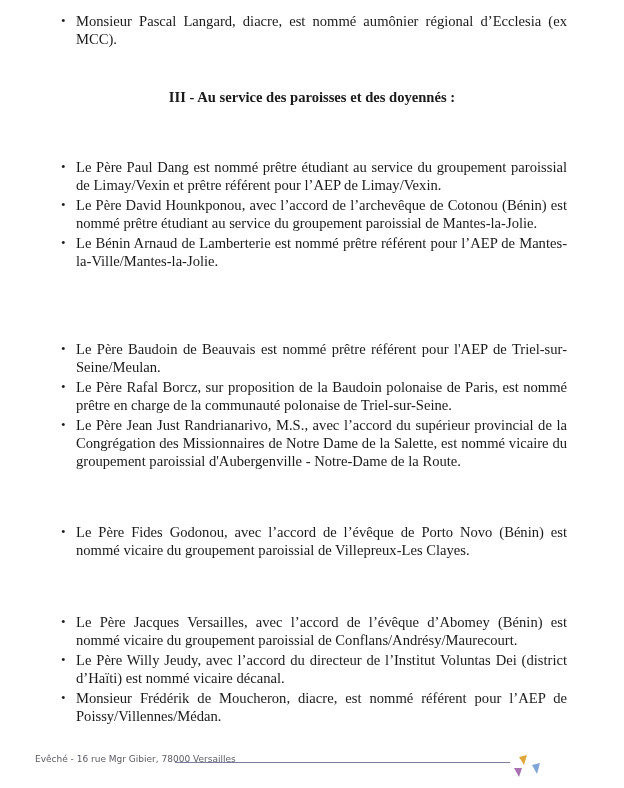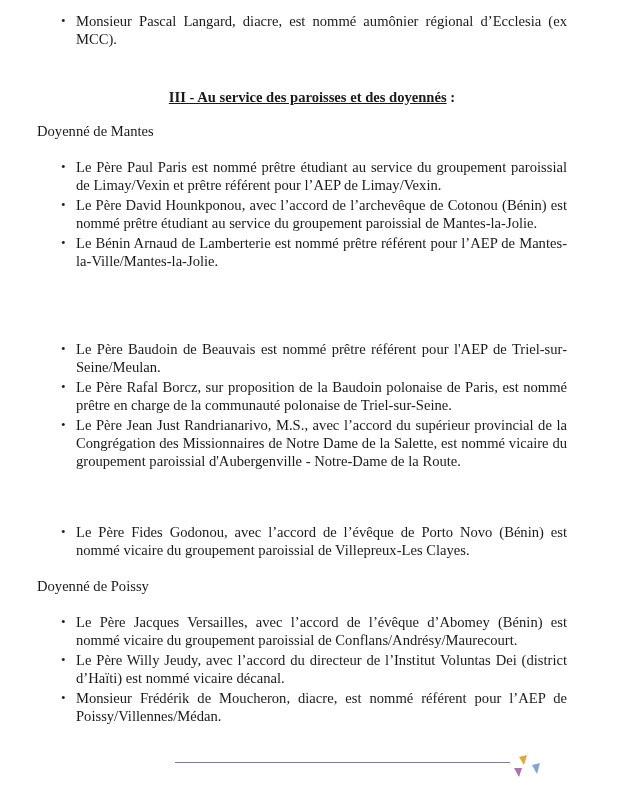--- a/index.html
+++ b/index.html
@@ -47,21 +47,20 @@
     }
     .section-title {
       position: absolute;
       left: 0;
       width: 624px;
       text-align: center;
       top: 88px;
       font-weight: bold;
     }
     .section-title .u {
-      text-decoration: underline;
     }
     .doyenne {
       position: absolute;
       left: 37px;
       font-weight: normal;
     }
     .footer {
       position: absolute;
       left: 0;
       top: 748px;
@@ -111,25 +110,24 @@
     <li>
       <span class="bullet">•</span>
       <b>Monsieur Pascal Langard</b><span>, diacre, est nommé aumônier régional d’Ecclesia (ex MCC).</span>
     </li>
   </ul>
 
   <div class="section-title">
     <span class="u">III - Au service des paroisses et des doyennés</span><span> :</span>
   </div>
 
-  <div class="doyenne" style="top:122px;">Doyenné de Mantes</div>
   <ul class="items" style="top:158px;">
     <li>
       <span class="bullet">•</span>
-      <b>Le Père Paul Paris</b><span> est nommé prêtre étudiant au service du groupement paroissial de Limay/Vexin et prêtre référent pour l’AEP de Limay/Vexin.</span>
+      <b>Le Père Paul Dang</b><span> est nommé prêtre étudiant au service du groupement paroissial de Limay/Vexin et prêtre référent pour l’AEP de Limay/Vexin.</span>
     </li>
     <li>
       <span class="bullet">•</span>
       <b>Le Père David Hounkponou</b><span>, avec l’accord de l’archevêque de Cotonou (Bénin) est nommé prêtre étudiant au service du groupement paroissial de Mantes-la-Jolie.</span>
     </li>
     <li>
       <span class="bullet">•</span>
       <b>Le Bénin Arnaud de Lamberterie</b><span> est nommé prêtre référent pour l’AEP de Mantes-la-Ville/Mantes-la-Jolie.</span>
     </li>
   </ul>
@@ -149,37 +147,37 @@
     </li>
   </ul>
 
   <ul class="items" style="top:523px;">
     <li>
       <span class="bullet">•</span>
       <b>Le Père Fides Godonou</b><span>, avec l’accord de l’évêque de Porto Novo (Bénin) est nommé vicaire du groupement paroissial de Villepreux-Les Clayes.</span>
     </li>
   </ul>
 
-  <div class="doyenne" style="top:577px;">Doyenné de Poissy</div>
   <ul class="items" style="top:613px;">
     <li>
       <span class="bullet">•</span>
       <b>Le Père Jacques Versailles</b><span>, avec l’accord de l’évêque d’Abomey (Bénin) est nommé vicaire du groupement paroissial de Conflans/Andrésy/Maurecourt.</span>
     </li>
     <li>
       <span class="bullet">•</span>
       <b>Le Père Willy Jeudy</b><span>, avec l’accord du directeur de l’Institut Voluntas Dei (district d’Haïti) est nommé vicaire décanal.</span>
     </li>
     <li>
       <span class="bullet">•</span>
       <b>Monsieur Frédérik de Moucheron</b><span>, diacre, est nommé référent pour l’AEP de Poissy/Villennes/Médan.</span>
     </li>
   </ul>
 
   <div class="footer">
+    <div class="line1">Evêché - 16 rue Mgr Gibier, 78000 Versailles</div>
     <div class="rule"></div>
     <svg class="logo" viewBox="0 0 40 30">
       <polygon id="tri-yellow" points="9,3 17,1 14,11" fill="#e0a83a"></polygon>
       <polygon id="tri-purple" points="4,14 12,14 9,23" fill="#a873b0"></polygon>
       <polygon id="tri-blue" points="22,11 30,9 27,20" fill="#7fa6d6"></polygon>
     </svg>
   </div>
 
 </div>
 

